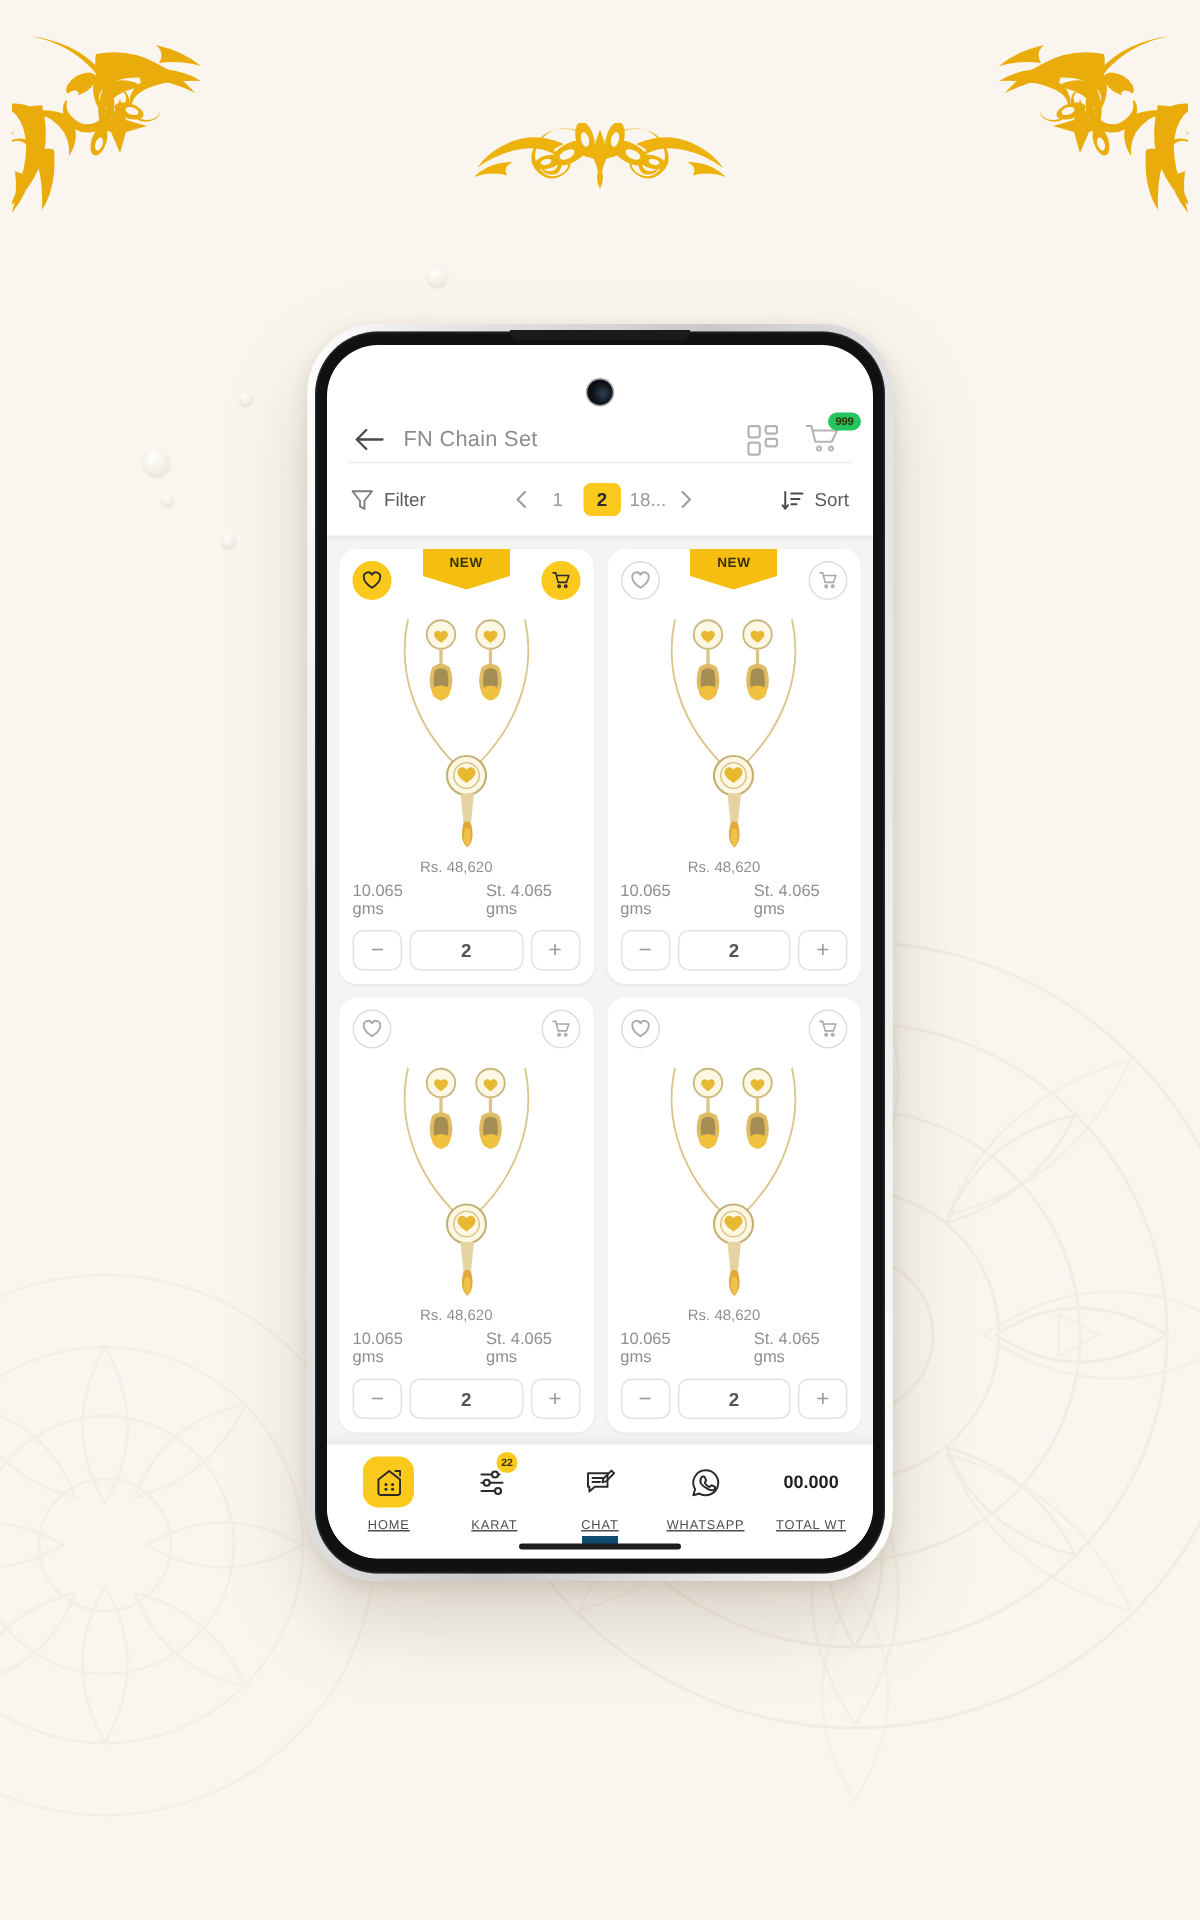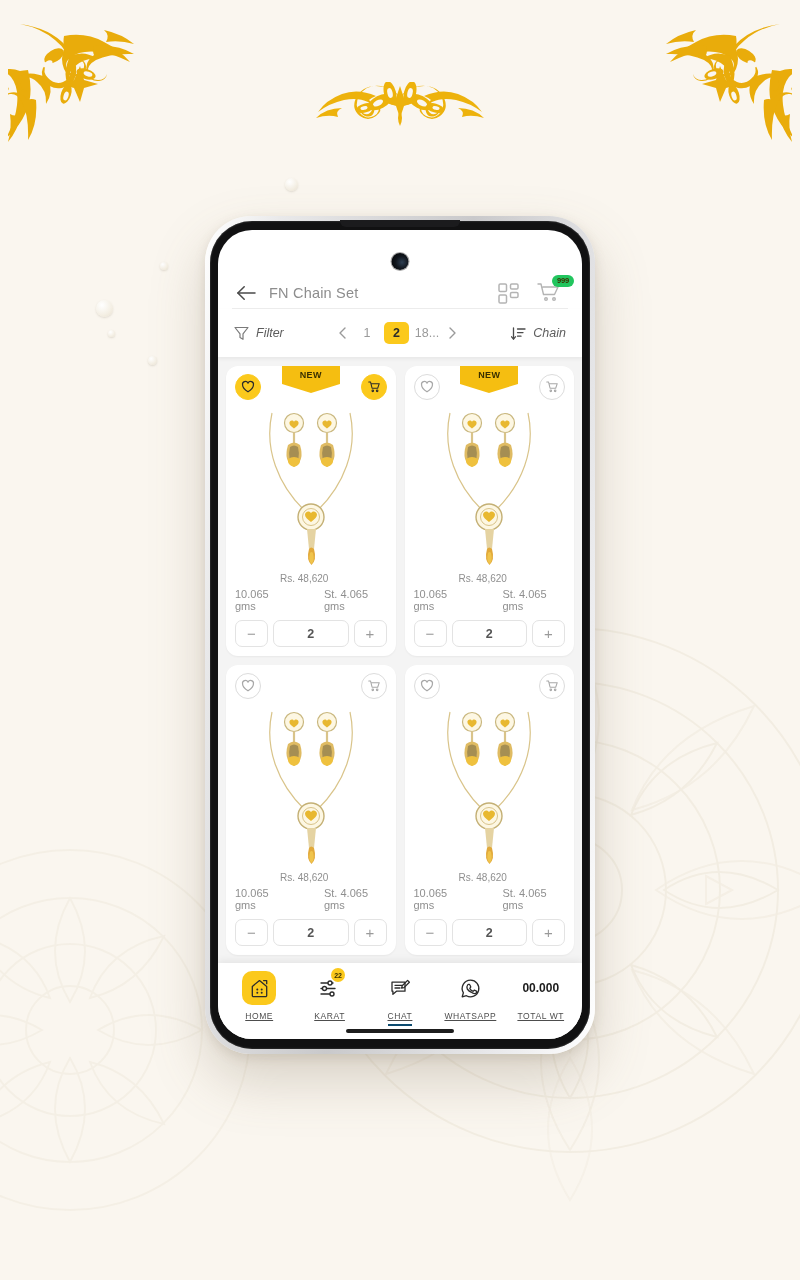--- a/index.html
+++ b/index.html
@@ -102,21 +102,21 @@
   
   #filter-bar {
     height: 48px; flex: none;
     display: flex; align-items: center;
     padding: 0 16px;
     background: #fff;
     box-shadow: 0 2px 4px rgba(0,0,0,.055);
     z-index: 4;
   }
   .fb-side { display: flex; align-items: center; gap: 7px; cursor: pointer; }
-  .fb-side span { font-size: 12.5px; color: #5d5d5d; font-style: italic; }
+  .fb-side span { font-size: 12.5px; color: #5d5d5d; }
   #pager { flex: 1; display: flex; align-items: center; justify-content: center; gap: 6px; }
   .chev { width: 14px; height: 14px; cursor: pointer; }
   .page-num {
     font-size: 12.5px; color: #9a9a9a; min-width: 22px; text-align: center; cursor: pointer;
   }
   .page-num.active {
     background: #FBC91C; color: #2b2b2b; font-weight: bold;
     border-radius: 5px; padding: 4px 9px; min-width: 0;
   }
   #filter-icon, #sort-icon { width: 15px; height: 15px; }
@@ -192,21 +192,21 @@
     display: flex; flex-direction: column; align-items: center; gap: 6px;
     cursor: pointer; width: 64px; position: relative;
   }
   .nav-icon-box { height: 34px; display: flex; align-items: center; justify-content: center;
                   position: relative; }
   .nav-icon-box.active {
     width: 34px; height: 34px; background: #FBC91C; border-radius: 10px;
   }
   .nav-item svg { width: 21px; height: 21px; }
   .nav-label { font-size: 8.5px; color: #4d4d4d; letter-spacing: .6px; text-decoration: underline; }
-  .nav-label.underlined { border-bottom: 2px solid #0c4a6e; padding-bottom: 3px; }
+  .nav-label.underlined { border-bottom: 6px solid #0c4a6e; padding-bottom: 3px; }
   .nav-badge {
     position: absolute; right: -5px; top: -3px;
     background: #FBC91C; color: #3a3000; font-size: 7px; font-weight: bold;
     border-radius: 50%; width: 14px; height: 14px;
     display: flex; align-items: center; justify-content: center;
   }
   #total-wt-val { font-size: 12px; font-weight: bold; color: #1d1d1d; }
   #gesture-bar {
     position: absolute; bottom: 6px; left: 50%; transform: translateX(-50%);
     width: 108px; height: 4px; border-radius: 3px; background: #1d1d1d;
@@ -418,21 +418,21 @@
         <div class="fb-side">
           <svg id="sort-icon" viewBox="0 0 15 15">
             <g stroke="#4a4a4a" stroke-width="1.3" stroke-linecap="round">
               <path d="M2.5 2v11"></path>
                 <path d="M.6 10.8l1.9 2.2 1.9-2.2" fill="none" stroke-linejoin="round"></path>
               <path d="M6.5 3h7.5"></path>
                 <path d="M6.5 6.6h5.5"></path>
                 <path d="M6.5 10.2h3.5"></path>
             </g>
           </svg>
-          <span>Chain</span>
+          <span>Sort</span>
         </div>
       </div>
 
       <div id="product-scroll">
         <div id="product-grid">
 
           <div class="card">
             <div class="card-top">
               <div class="round-btn on">
                 <svg viewBox="0 0 16 16">

